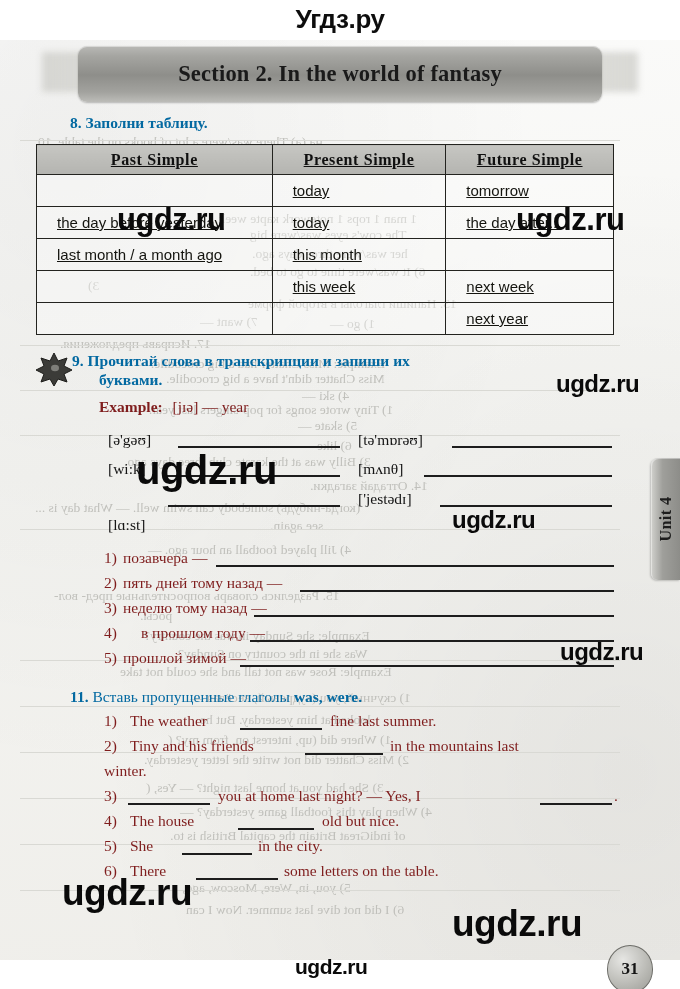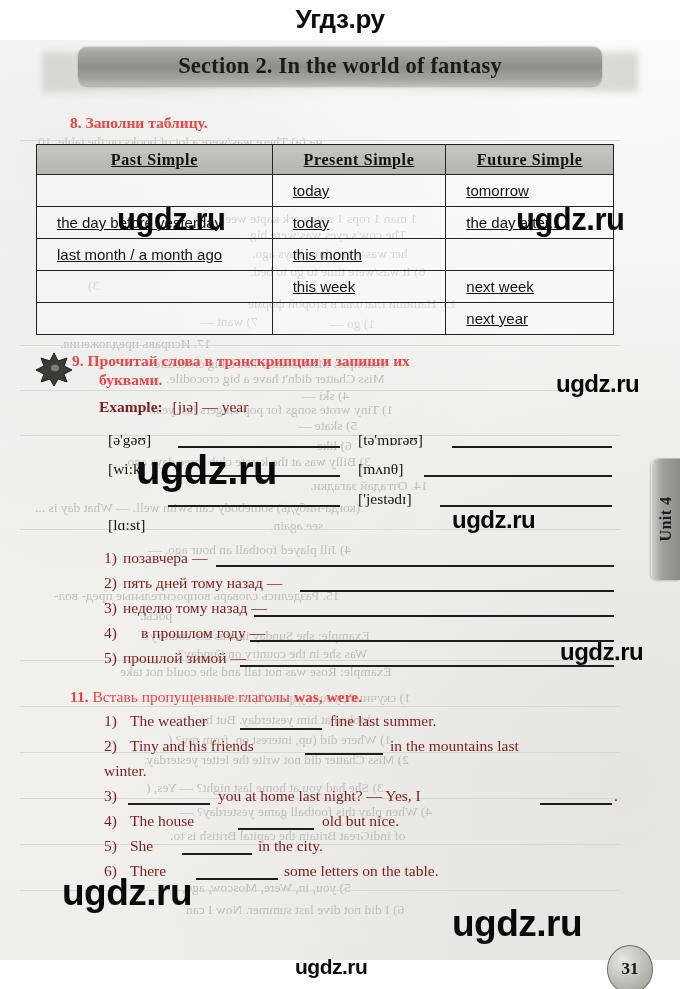--- a/index.html
+++ b/index.html
@@ -50,36 +50,36 @@
     position:absolute;height:1px;background:#d9d9d4;pointer-events:none;
   }
   
   .banner-wrap{position:absolute;left:42px;top:6px;width:596px;height:52px;}
   .banner-glow{
     position:absolute;left:0;top:6px;width:596px;height:40px;
     background:linear-gradient(90deg,rgba(205,205,200,.75),rgba(225,225,222,.35),rgba(205,205,200,.75));
     filter:blur(3px);
   }
   .banner{
-    position:absolute;left:36px;top:0px;width:524px;height:40px;
+    position:absolute;left:36px;top:0px;width:524px;height:56px;
     border-radius:9px;
     background:linear-gradient(180deg,#b9b9b6 0%,#a5a5a1 18%,#8e8e8a 52%,#a2a29e 82%,#bcbcb8 100%);
     box-shadow:inset 0 1px 0 rgba(255,255,255,.45), 0 1px 2px rgba(0,0,0,.25);
     display:flex;align-items:center;justify-content:center;
   }
   .banner-text{
     font-family:"Liberation Serif", serif;
     font-weight:bold;font-size:22.5px;color:#1a1a1a;
     letter-spacing:.2px;
   }
   
   .ex-head{
     position:absolute;
     font-family:"Liberation Serif", serif;
-    font-weight:bold;font-size:15.5px;color:#ef4444;
+    font-weight:bold;font-size:15.5px;color:#0369a1;
     white-space:nowrap;
   }
   .ex-head .num{font-weight:bold;}
   .body-line{
     position:absolute;
     font-family:"Liberation Serif", serif;
     font-size:15.5px;color:#7f1d1d;
     white-space:nowrap;
   }
   

